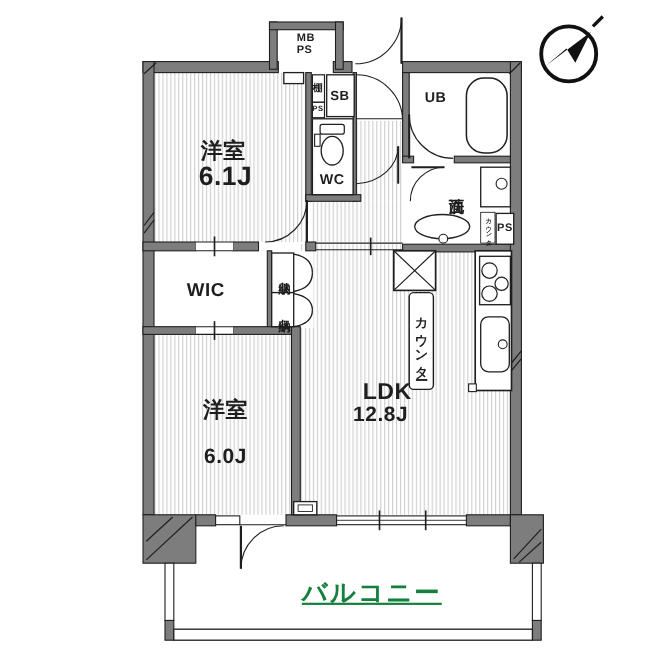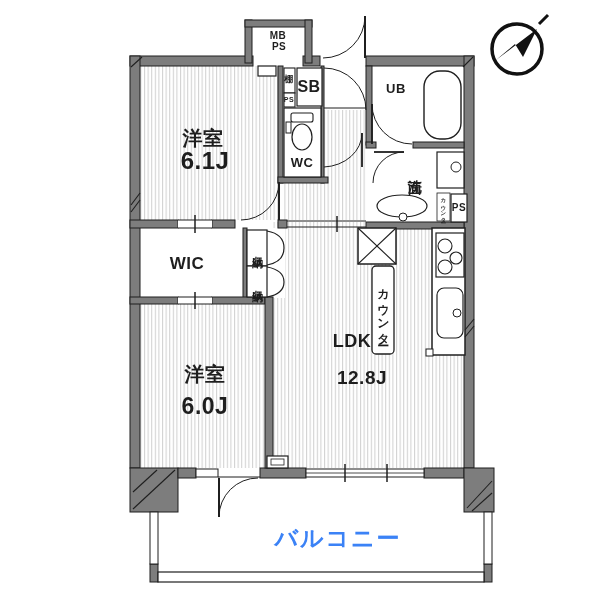--- a/index.html
+++ b/index.html
@@ -6,27 +6,27 @@
     --wall:#7d7d7d; --line:#1f1f1f; --stripe:#c7c7c7; --text:#1e1e1e;
   }
   html,body{margin:0;padding:0;background:#fff;}
   #canvas{
     position:relative; width:600px; height:600px; background:#ffffff;
     font-family:"Liberation Sans", sans-serif; overflow:hidden;
   }
   #plan-svg{position:absolute;left:0;top:0;}
   .lbl{
     position:absolute; transform:translate(-50%,-50%);
-    color:var(--text); font-weight:600; white-space:pre-line; text-align:right;
+    color:var(--text); font-weight:600; white-space:pre-line; text-align:left;
     line-height:1.05; letter-spacing:0.5px;
   }
   .vert{
     writing-mode:vertical-rl; text-orientation:mixed; letter-spacing:1px;
   }
-  .muted{color:#3b82f6;}
+  .muted{color:#15803d;text-decoration:underline;}
 </style>
 </head>
 <body>
 
 <div id="canvas">
 
 <svg id="plan-svg" width="600" height="600" viewBox="0 0 600 600">
   <defs>
     <pattern id="st" width="3.6" height="10" patternUnits="userSpaceOnUse">
       <rect width="3.6" height="10" fill="#ffffff"></rect>
@@ -189,31 +189,31 @@
   <g>
     <circle cx="517" cy="49" r="25" fill="none" stroke="#111" stroke-width="3.5"></circle>
     <polygon points="537,29 523,57 515,44 496,60" fill="#111"></polygon>
     <line x1="539" y1="24" x2="548" y2="15" stroke="#111" stroke-width="3"></line>
   </g>
 </svg>
 
 <div class="lbl" style="left:203px;top:138px;font-size:20px">洋室</div>
 <div class="lbl" style="left:205px;top:161px;font-size:24px">6.1J</div>
 <div class="lbl" style="left:205px;top:374px;font-size:20px">洋室</div>
-<div class="lbl" style="left:205px;top:406px;font-size:23px">6.0J</div>
-<div class="lbl" style="left:352px;top:341px;font-size:18px">LDK</div>
-<div class="lbl" style="left:362px;top:378px;font-size:19px">12.8J</div>
+<div class="lbl" style="left:205px;top:416px;font-size:19px">6.0J</div>
+<div class="lbl" style="left:352px;top:357px;font-size:21px">LDK</div>
+<div class="lbl" style="left:346px;top:378px;font-size:19px">12.8J</div>
 <div class="lbl" style="left:187px;top:264px;font-size:17px">WIC</div>
 <div class="lbl" style="left:302px;top:163px;font-size:13px">WC</div>
 <div class="lbl" style="left:396px;top:89px;font-size:13px">UB</div>
 <div class="lbl vert" style="left:415px;top:170px;font-size:14px">洗面</div>
 <div class="lbl muted" style="left:338px;top:538px;font-size:23px;letter-spacing:2px">バルコニー</div>
 <div class="lbl" style="left:278px;top:41px;font-size:10px">MB
 PS</div>
-<div class="lbl" style="left:309px;top:87px;font-size:16px">SB</div>
+<div class="lbl" style="left:309px;top:87px;font-size:12px">SB</div>
 <div class="lbl" style="left:289px;top:80px;font-size:9px">棚</div>
 <div class="lbl" style="left:289px;top:100px;font-size:7px">PS</div>
 <div class="lbl" style="left:459px;top:208px;font-size:10px">PS</div>
 <div class="lbl vert" style="left:257px;top:248px;font-size:11px">収納</div>
 <div class="lbl vert" style="left:257px;top:282px;font-size:11px">収納</div>
 <div class="lbl vert" style="left:383px;top:310px;font-size:12px">カウンター</div>
 <div class="lbl vert" style="left:443px;top:207px;font-size:5.5px;letter-spacing:0">カウンター</div>
 
 </div>
 

